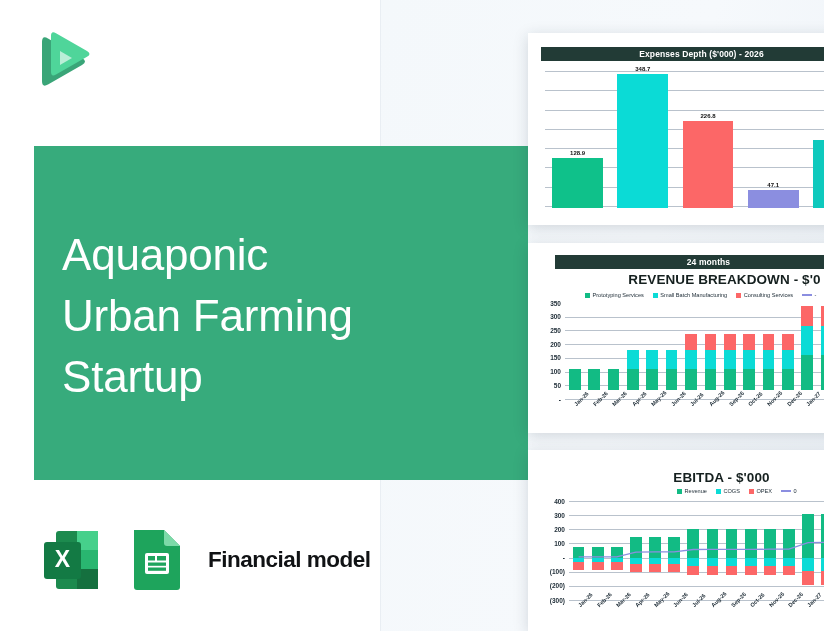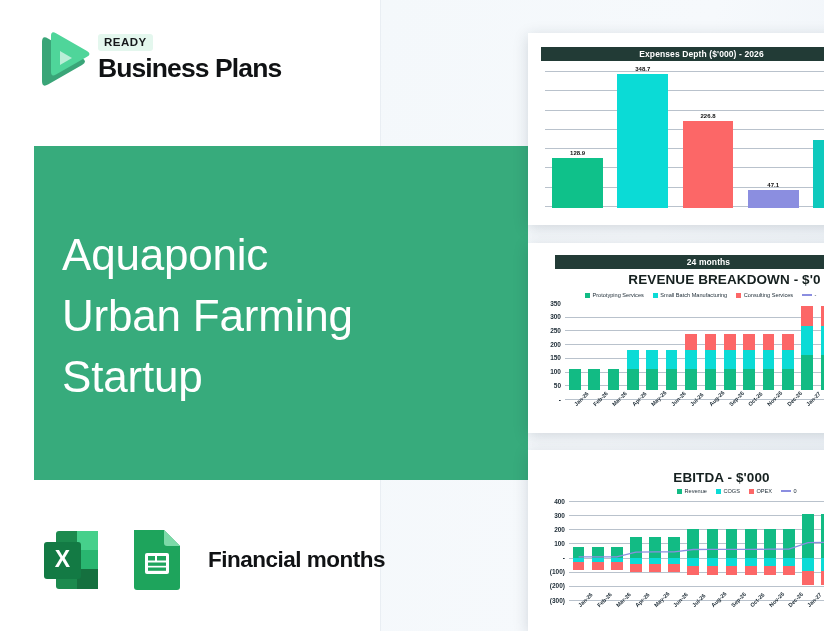--- a/index.html
+++ b/index.html
@@ -130,24 +130,20 @@
   <div class="pale-edge"></div>
 
   <div class="logo-wrap">
     <div class="logo-mark">
       <svg width="62" height="62" viewBox="0 0 62 62">
         <path d="M10 13 Q10 6 16 9.5 L50 29 Q56 32.5 50 36 L16 55.5 Q10 59 10 52 Z" fill="#3aa578"></path>
         <path d="M19 7 Q19 1.5 24 4.3 L55 22 Q60 25 55 27.8 L24 45.5 Q19 48.3 19 42.8 Z" fill="#4fd59a"></path>
         <path d="M28 22 L40 29 L28 36 Z" fill="#cdf2e2" opacity=".85"></path>
       </svg>
     </div>
-    <div class="logo-text">
-      <span class="ready-badge">READY</span>
-      <div class="bp-title">Business Plans</div>
-    </div>
   </div>
 
   <div class="hero">
     <div class="hero-title">Aquaponic
 Urban Farming
 Startup</div>
   </div>
 
   <div class="footer">
     <div class="xls-icon">
@@ -165,21 +161,21 @@
       <svg width="62" height="78" viewBox="0 0 62 78">
         <path d="M8 9 H38 L54 25 V66 A3 3 0 0 1 51 69 H11 A3 3 0 0 1 8 66 Z" fill="#1ea45c"></path>
         <path d="M38 9 L54 25 H41 A3 3 0 0 1 38 22 Z" fill="#7ddaa8"></path>
         <rect x="19" y="32" width="24" height="21" rx="2" fill="#ffffff"></rect>
         <rect x="22" y="35" width="7" height="4.5" fill="#1ea45c"></rect>
         <rect x="31" y="35" width="9" height="4.5" fill="#1ea45c"></rect>
         <rect x="22" y="41.5" width="18" height="3.3" fill="#1ea45c"></rect>
         <rect x="22" y="46.5" width="18" height="3.3" fill="#1ea45c"></rect>
       </svg>
     </div>
-    <div class="footer-label">Financial months</div>
+    <div class="footer-label">Financial model</div>
   </div>
 
   <div class="card" id="card-expenses">
     <div class="card-inner">
       <div class="dark-bar" style="margin:7px 6px 0 6px;">Expenses Depth ($'000) - 2026</div>
       <div class="plot" id="plot-expenses" style="position:absolute;left:10px;right:4px;top:31px;bottom:10px;">
           <div class="gridline" style="top:0px;"></div>
           <div class="gridline" style="top:19.25px;"></div>
           <div class="gridline" style="top:38.5px;"></div>
           <div class="gridline" style="top:57.75px;"></div>

